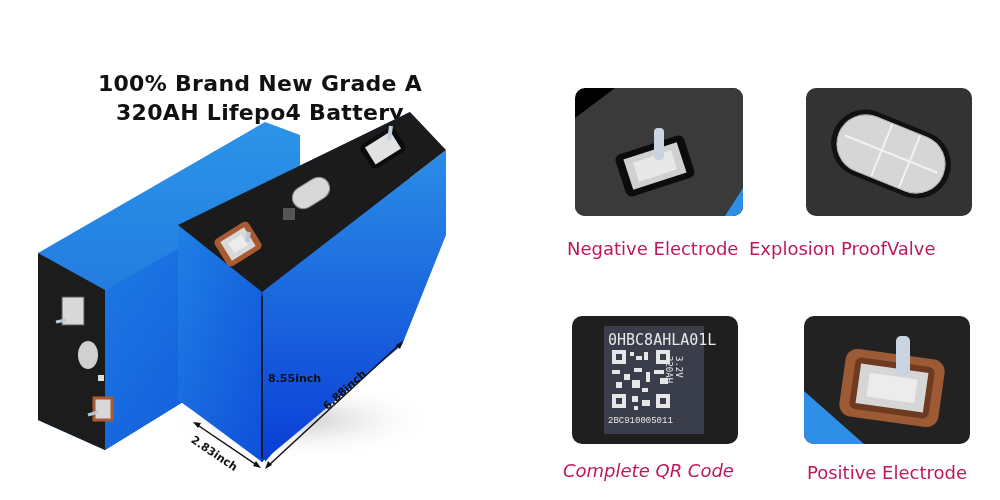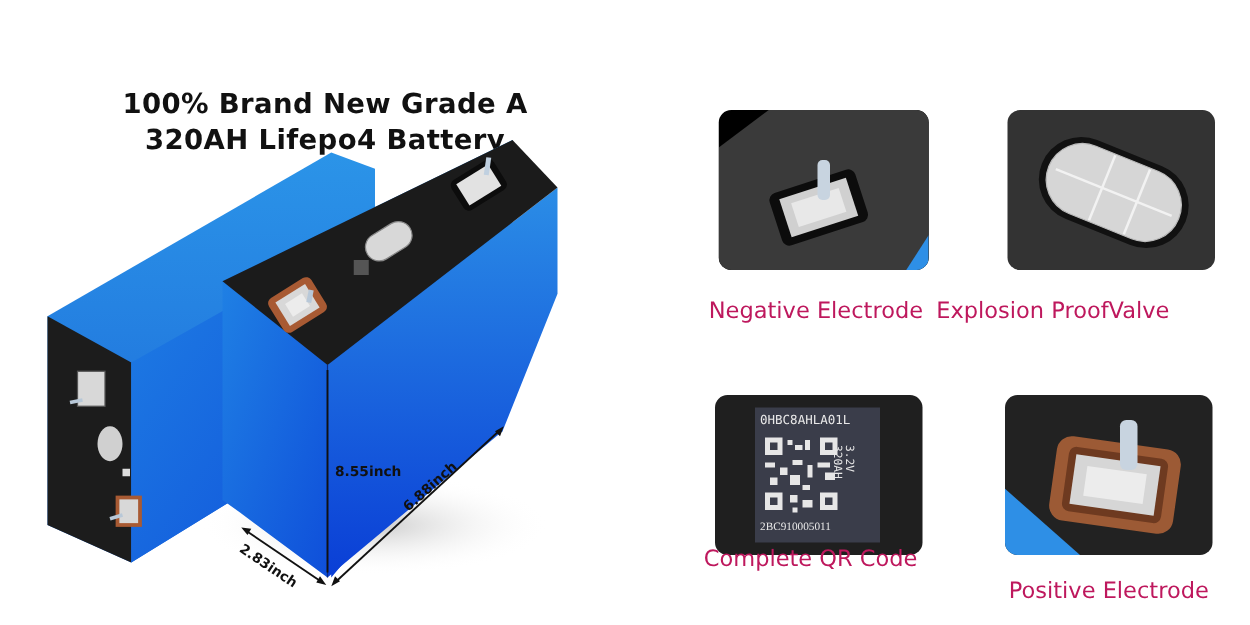--- a/index.html
+++ b/index.html
@@ -147,25 +147,25 @@
         <rect x="88" y="62" width="8" height="6"></rect>
       <rect x="44" y="66" width="6" height="6"></rect>
         <rect x="60" y="64" width="8" height="8"></rect>
         <rect x="70" y="72" width="6" height="4"></rect>
       <rect x="60" y="80" width="6" height="6"></rect>
         <rect x="70" y="84" width="8" height="6"></rect>
         <rect x="62" y="90" width="4" height="4"></rect>
     </g>
     <text x="110" y="36" class="qr-text" transform="rotate(90 110 36)"></text>
   </svg>
-  <div style="position:absolute;left:36px;top:100px;font-family:Liberation Serif, serif;font-size:9px;color:#e8e8e8;">2BC910005011</div>
-  <div style="position:absolute;left:36px;top:15px;font-family:'DejaVu Sans Mono',monospace;font-size:10px;color:#e8e8e8;text-align:center;">0HBC8AHLA01L</div>
+  <div style="position:absolute;left:36px;top:100px;font-family:Liberation Mono, monospace;font-size:9px;color:#e8e8e8;">2BC910005011</div>
+  <div style="position:absolute;left:36px;top:15px;font-family:'DejaVu Sans Mono',monospace;font-size:15px;color:#e8e8e8;text-align:center;">0HBC8AHLA01L</div>
   <div style="position:absolute;left:100px;top:40px;font-family:'DejaVu Sans Mono',monospace;font-size:9px;color:#e8e8e8;transform:rotate(90deg);transform-origin:left top;left:112px;">3.2V 320AH</div>
 </div>
-<div class="caption" style="left:563px;top:437px;">Complete QR Code</div>
+<div class="caption" style="left:563px;top:460px;font-style:italic;">Complete QR Code</div>
 
 <div class="tile" style="left:804px;top:316px;width:166px;height:128px;background:#222;">
   <svg width="166" height="128">
     <polygon points="0,75 60,128 0,128" fill="#2e8fe6"></polygon>
     <g transform="translate(88,72) rotate(8)">
       <rect x="-50" y="-34" width="100" height="68" rx="12" fill="#9c5a35"></rect>
       <rect x="-40" y="-26" width="80" height="52" rx="6" fill="#6e3a20"></rect>
       <rect x="-34" y="-20" width="68" height="40" fill="#d6d6d6"></rect>
       <rect x="-24" y="-12" width="48" height="24" fill="#ececec"></rect>
     </g>

